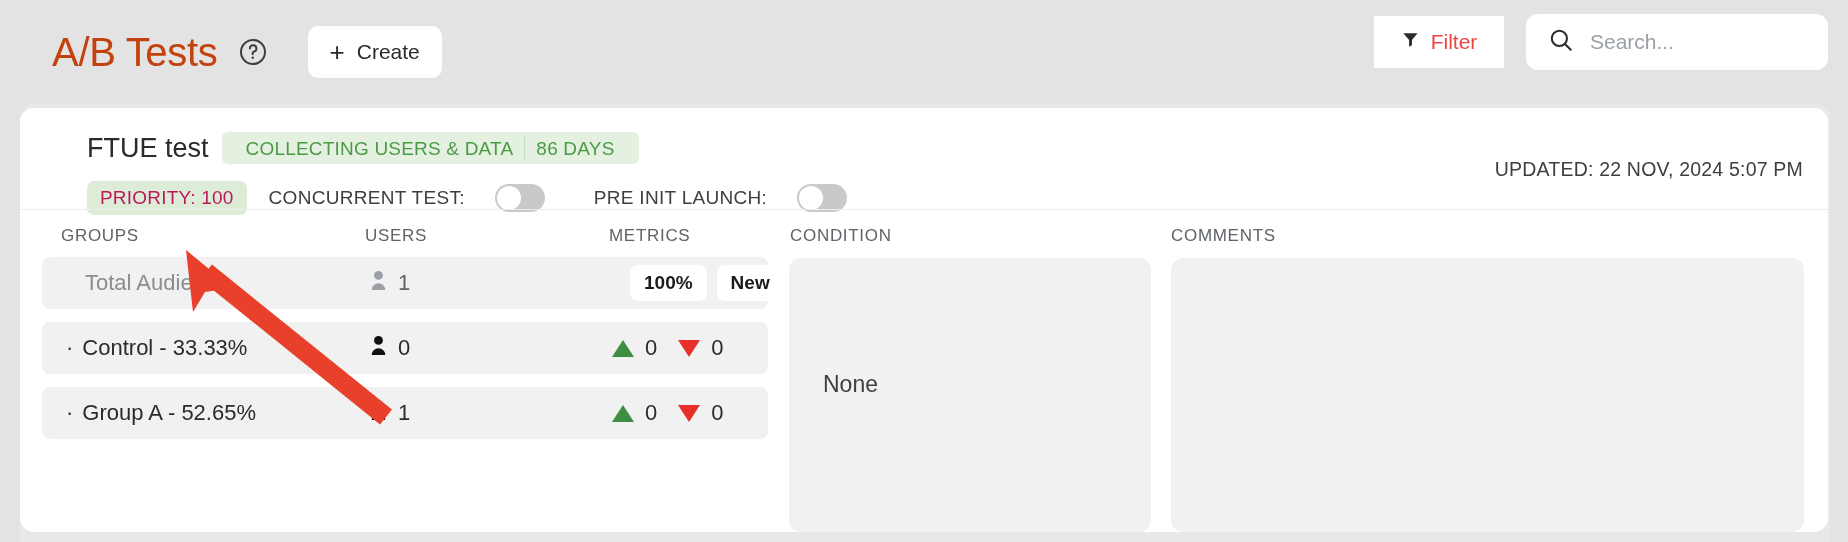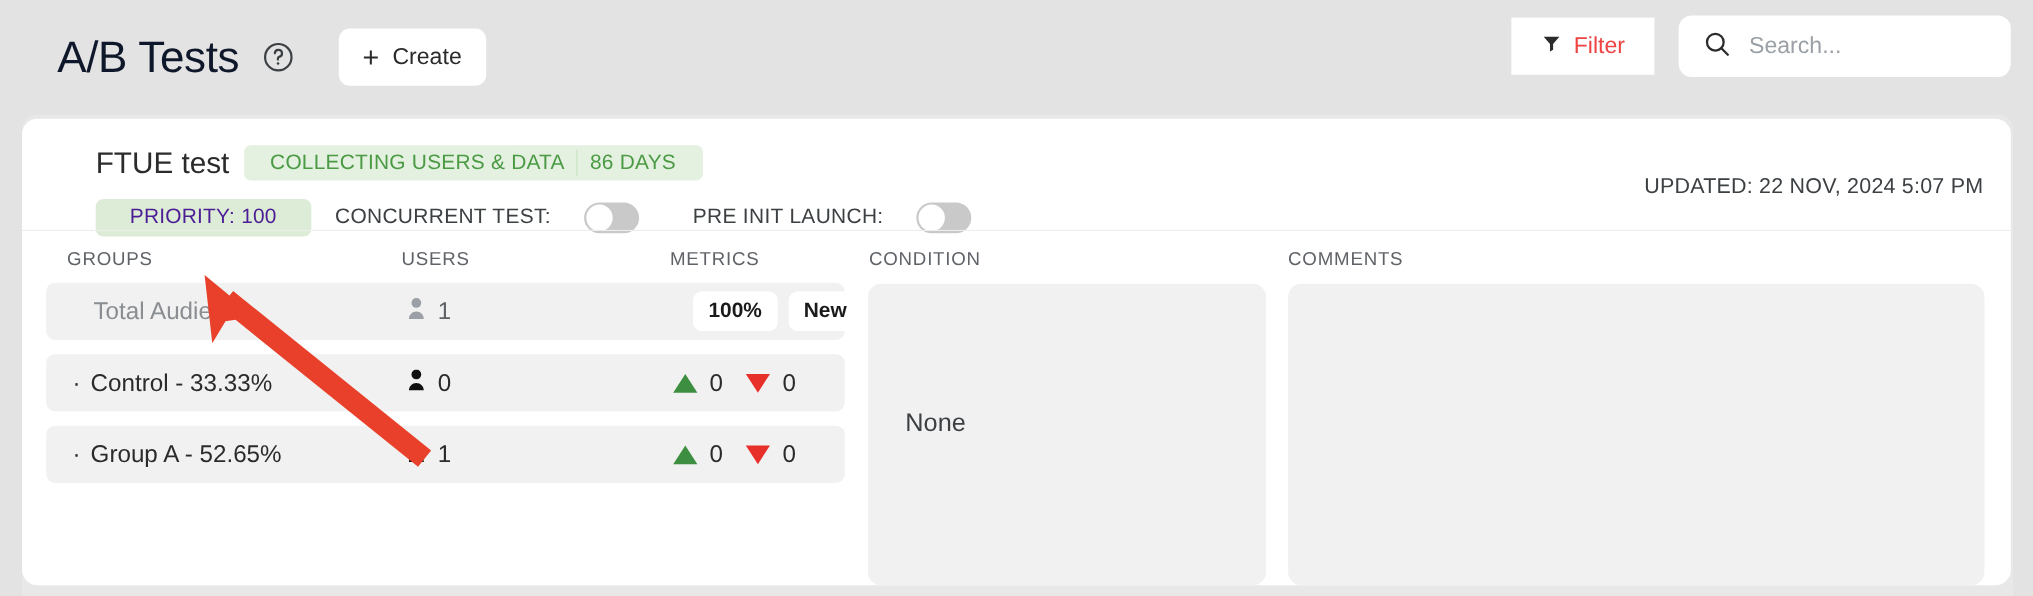--- a/index.html
+++ b/index.html
@@ -11,21 +11,21 @@
   }
   #root { position: relative; width: 1848px; height: 542px; }
 
   
   .topbar {
     position: absolute; left: 0; top: 0; width: 1848px; height: 104px;
     display: flex; align-items: center;
   }
   .title-group { display: flex; align-items: center; margin-left: 52px; }
   .page-title {
-    font-size: 40px; font-weight: 400; color: #0f172a; letter-spacing: -0.3px;
+    font-size: 40px; font-weight: 400; color: #c2410c; letter-spacing: -0.3px;
     line-height: 1;
   }
   .help-icon {
     width: 30px; height: 30px; margin-left: 20px;
     display: flex; align-items: center; justify-content: center;
   }
   .create-btn {
     margin-left: 40px; height: 52px; min-width: 134px;
     background: #ffffff; border: none; border-radius: 10px;
     display: flex; align-items: center; justify-content: center; gap: 12px;
@@ -85,22 +85,22 @@
   }
   .status-pill .seg {
     color: #4b9b45; font-size: 19px; letter-spacing: 0.2px; padding: 0 11px;
     line-height: 1; display: flex; align-items:center; height: 24px;
   }
   .status-pill .seg + .seg { border-left: 1px solid #c6dfc0; }
 
   .ctrl-row { display: flex; align-items: center; margin-top: 17px; gap: 0; }
   .priority-pill {
     background: #dcecd6; border-radius: 7px; height: 34px;
-    display: flex; align-items: center; padding: 0 31px;
-    font-size: 19px; color: #4c1d95; letter-spacing: 0.2px; font-weight: 400;
+    display: flex; align-items: center; padding: 0 13px;
+    font-size: 19px; color: #be185d; letter-spacing: 0.2px; font-weight: 400;
   }
   .toggle-field { display: flex; align-items: center; gap: 30px; margin-left: 22px; }
   .toggle-label { font-size: 19px; color: #3c4043; letter-spacing: 0.3px; }
   .toggle {
     width: 50px; height: 28px; border-radius: 14px; background: #c9c9c9;
     position: relative; cursor: pointer; flex: none;
   }
   .toggle .knob {
     position: absolute; left: 2px; top: 2px; width: 24px; height: 24px;
     border-radius: 50%; background: #ffffff;

